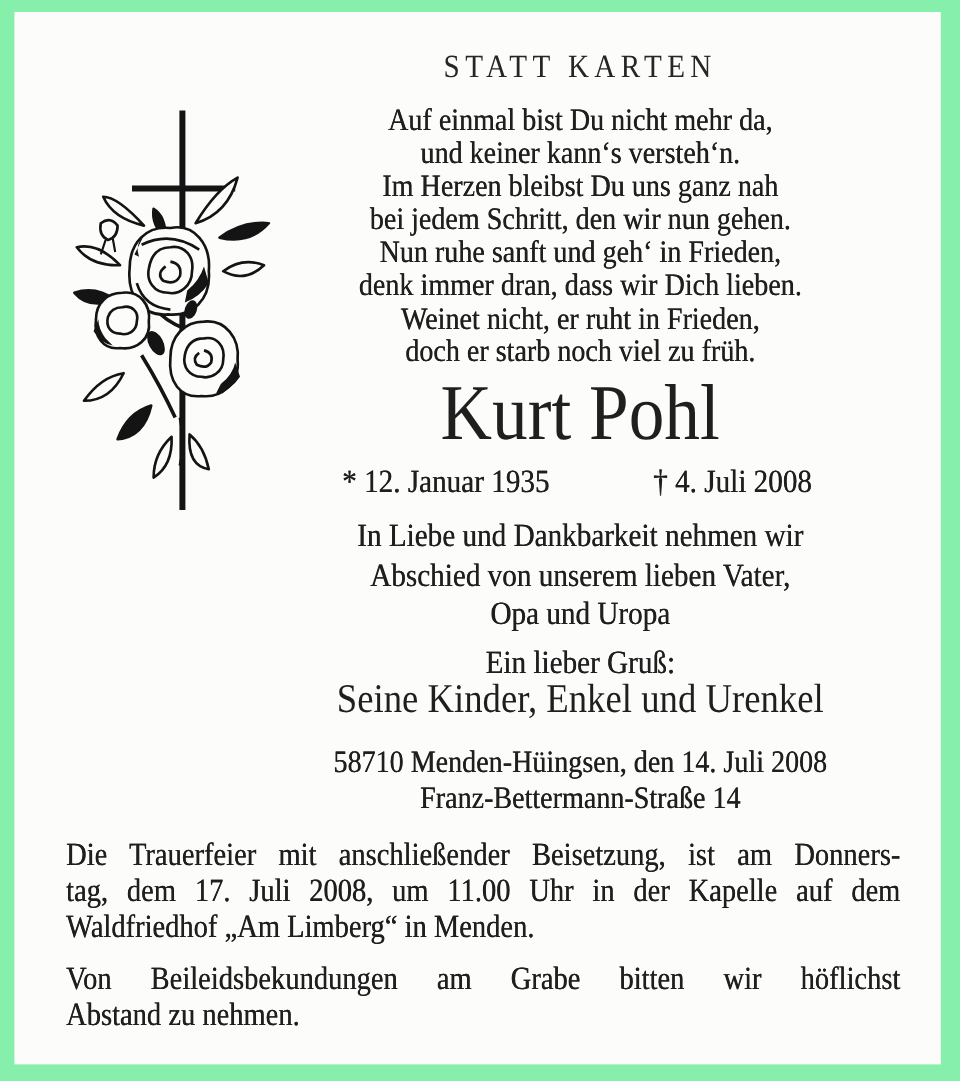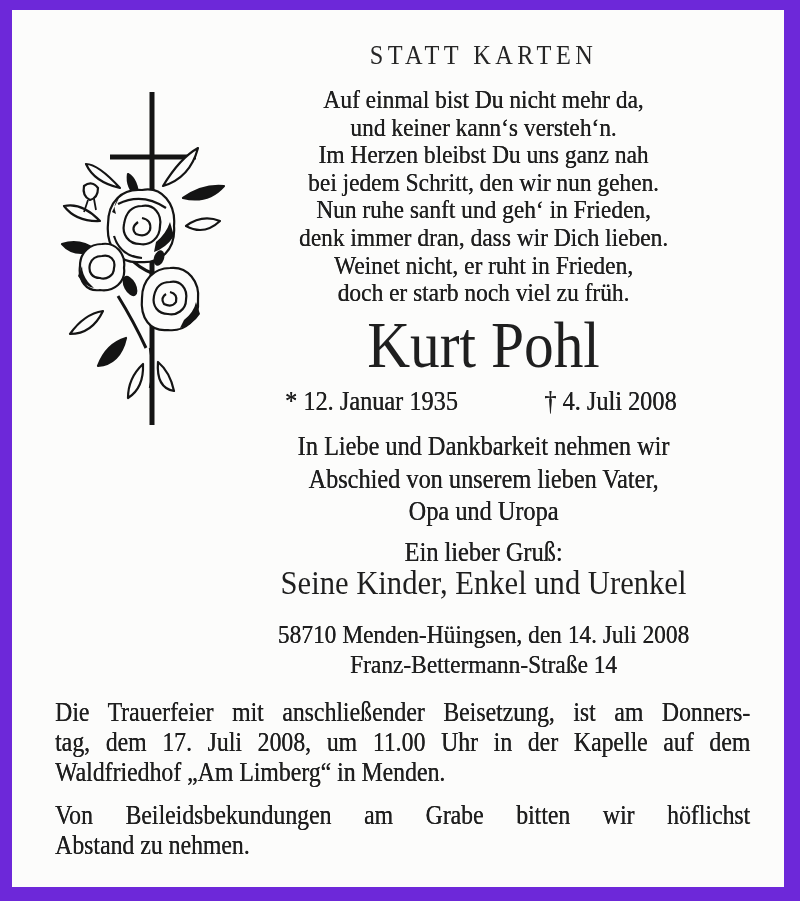--- a/index.html
+++ b/index.html
@@ -3,21 +3,21 @@
 <meta charset="utf-8">
 <style>
   html,body{margin:0;padding:0;}
   body{
     width:800px;height:901px;position:relative;
     background:#0b0b0b;
     font-family:"Liberation Serif","DejaVu Serif",serif;
     color:#1f1f1f;
     overflow:hidden;
   }
-  .frame{position:absolute;left:0;top:0;width:800px;height:901px;background:#6d28d9;}
+  .frame{position:absolute;left:0;top:0;width:800px;height:901px;background:#86efac;}
   .card{
     position:absolute;left:12px;top:10px;width:772px;height:877px;
     background:#fcfcfb;
   }
   
   .illustration{position:absolute;left:46px;top:76px;width:172px;height:350px;}
   
   .center-col{
     position:absolute;left:213px;top:0;width:517px;height:877px;
     transform:scaleX(0.9);transform-origin:50% 0;

